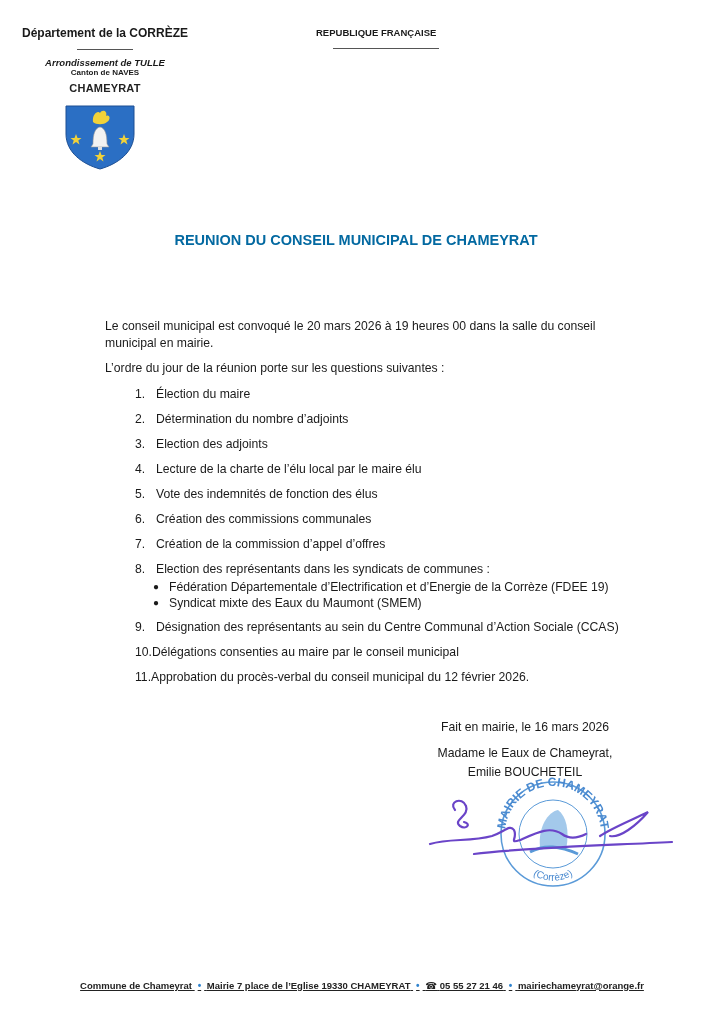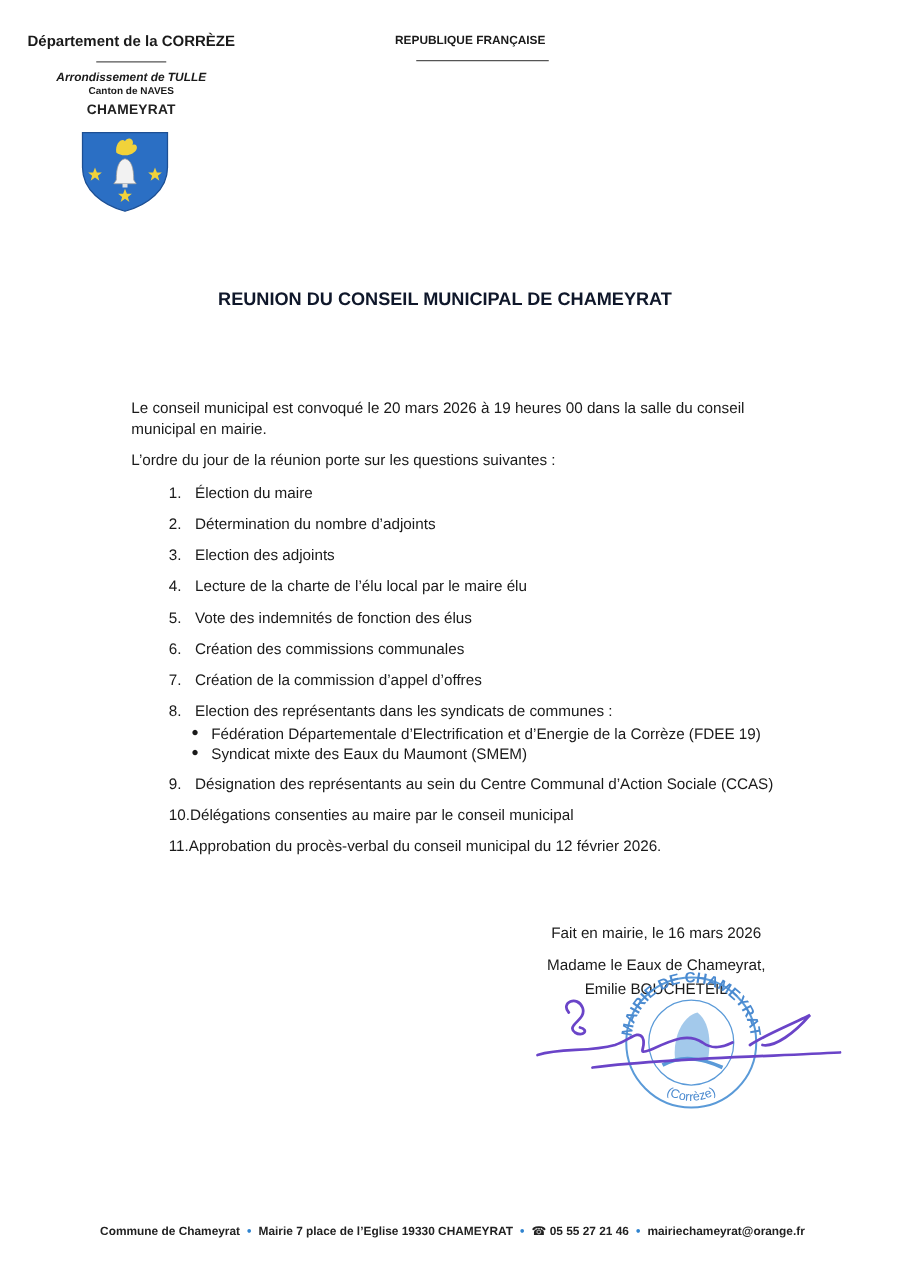--- a/index.html
+++ b/index.html
@@ -8,35 +8,35 @@
     .abs { position: absolute; }
     .hdr-left { left: 20px; top: 26px; width: 170px; text-align: center; font-weight: bold; }
     .hdr-left .l1 { font-size: 12px; }
     .hdr-left .rule { width: 56px; height: 1px; background: #555; margin: 9px auto 7px auto; }
     .hdr-left .l2 { font-size: 9.5px; font-style: italic; }
     .hdr-left .l3 { font-size: 8px; margin-top: 0; }
     .hdr-left .l4 { font-size: 11px; margin-top: 5px; letter-spacing: 0.2px; color: #222; }
     .crest { left: 62px; top: 104px; width: 76px; height: 66px; }
     .hdr-right { left: 316px; top: 27px; width: 140px; text-align: left; font-weight: bold; font-size: 9.5px; }
     .hdr-right .rule { width: 106px; height: 1px; background: #555; margin: 10px auto 0 auto; }
-    .title { left: 0; width: 712px; top: 232px; text-align: center; font-weight: bold; font-size: 14.5px; color: #0f172a; }
+    .title { left: 0; width: 712px; top: 232px; text-align: center; font-weight: bold; font-size: 14.5px; color: #0369a1; }
     .body { left: 105px; top: 318px; width: 530px; font-size: 12.2px; line-height: 17px; }
     .body p { margin: 0 0 8px 0; }
     .agenda { left: 135px; top: 387px; width: 500px; font-size: 12.2px; }
     .item { display: flex; height: 25px; align-items: flex-start; }
     .item .num { width: 21px; flex: none; }
     .sub { display: flex; height: 16px; padding-left: 18px; }
     .sub .dot { width: 16px; flex: none; font-size: 10px; line-height: 14px; }
     .item8 { height: auto; margin-bottom: 8px; }
     .item8-label { height: 18px; }
-    .sign { left: 395px; top: 720px; width: 260px; text-align: center; font-size: 12.2px; margin-top: 19px; }
+    .sign { left: 395px; top: 720px; width: 260px; text-align: center; font-size: 12.2px; }
     .sign .d { margin-bottom: 10px; }
     .sign .m { line-height: 19px; }
     .stamp { left: 400px; top: 772px; width: 280px; height: 120px; }
-    .footer { left: 0; width: 724px; top: 980px; text-align: center; font-size: 9.5px; font-weight: bold; color: #222; white-space: nowrap; }
+    .footer { left: 0; width: 724px; top: 980px; text-align: center; font-size: 9.5px; font-weight: bold; color: #222; white-space: nowrap; text-decoration: underline; }
     .footer .sep { color: #2f83cf; font-size: 10px; margin: 0 3px; }
   </style>
 </head>
 <body>
 
 <div class="abs hdr-left">
   <div class="l1">Département de la CORRÈZE</div>
   <div class="rule"></div>
   <div class="l2">Arrondissement de TULLE</div>
   <div class="l3">Canton de NAVES</div>

